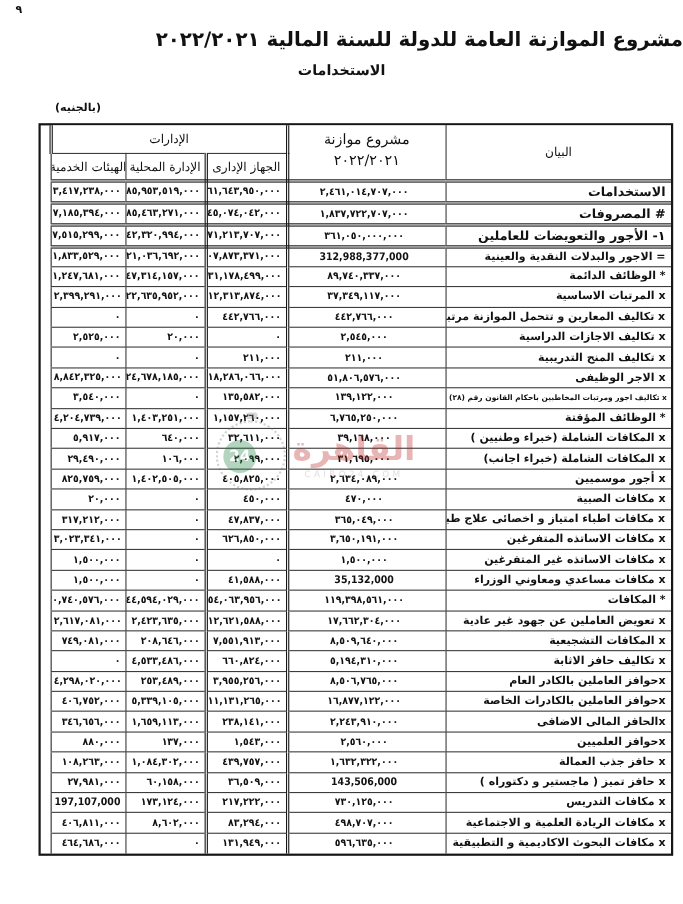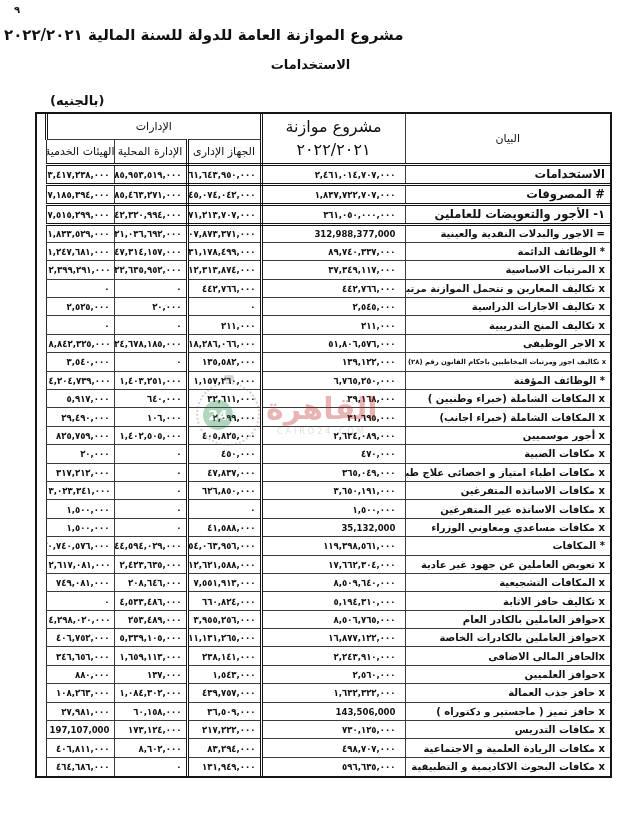--- a/index.html
+++ b/index.html
@@ -12,31 +12,31 @@
     background: #ffffff;
     direction: rtl;
     overflow: hidden;
     color: #111;
   }
   .page-number {
     position: absolute; left: 14px; top: 4px;
     font-size: 10px; font-weight: bold; direction: rtl;
   }
   .doc-title {
-    position: absolute; top: 26px; left: 4px; right: 0;
-    text-align: left; font-size: 15px; font-weight: bold;
+    position: absolute; top: 26px; left: 17px; right: 0;
+    text-align: right; font-size: 18px; font-weight: bold;
     letter-spacing: 0.2px;
   }
   .doc-subtitle {
     position: absolute; top: 57px; left: 0; right: 0;
     text-align: center; font-size: 13px; font-weight: bold;
   }
   .currency-note {
     position: absolute; top: 93px; left: 50px;
-    font-size: 13px; font-weight: bold;
+    font-size: 10px; font-weight: bold;
   }
   .table-wrap {
     position: absolute; top: 112px; left: 35px;
     width: 577px;
     border: 2px solid #151515;
     padding-left: 8px;           
     background: #fff;
   }
   table.budget {
     width: 100%;
@@ -53,38 +53,38 @@
   
   .budget tr > *:first-child { border-right: none; }
   .budget tr > *:last-child  { border-left: none; }
   .budget thead tr:first-child > * { border-top: none; }
   .budget tbody tr:last-child > * { border-bottom: none; }
 
   .budget thead th {
     font-weight: normal; font-size: 11px; text-align: center;
     height: 25px; background: #fff;
   }
-  .budget thead .th-budget { font-size: 16px; line-height: 1.45; }
+  .budget thead .th-budget { font-size: 13px; line-height: 1.45; }
   .budget thead tr:last-child th { border-bottom: 3px double #151515; }
   .budget thead .th-bayan,
   .budget thead .th-budget { border-bottom: 3px double #151515; }
 
   .b-double-left { border-left: 3px double #151515 !important; }
 
   .budget tbody td { height: 18.4px; }
   .c-label {
     font-size: 10px; font-weight: bold;
     text-align: right; padding: 0 5px 0 2px;
   }
   .c-num {
     font-size: 9.5px; font-weight: bold;
     text-align: right; padding: 0 4px 0 2px;
     font-stretch: condensed;
   }
-  .c-budget { padding-left: 4px; padding-right: 9px; }
+  .c-budget { padding-left: 4px; padding-right: 9px; text-align: center; }
   tr.row-section .c-label { font-size: 11.5px; }
   tr.row-section td { height: 20px; }
   tr.row-section td { border-bottom: 3px double #151515; }
   tr.row-small .c-label { font-size: 6.8px; letter-spacing: -0.1px; }
 
   
   .watermark {
     position: absolute; top: 372px; left: 196px;
     width: 210px; height: 84px;
     display: flex; align-items: center; gap: 6px;

